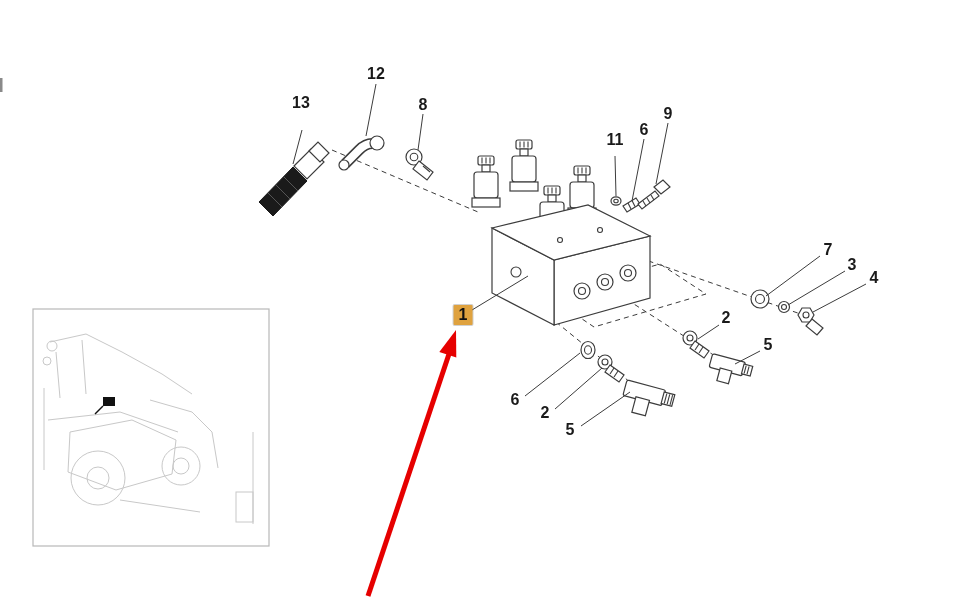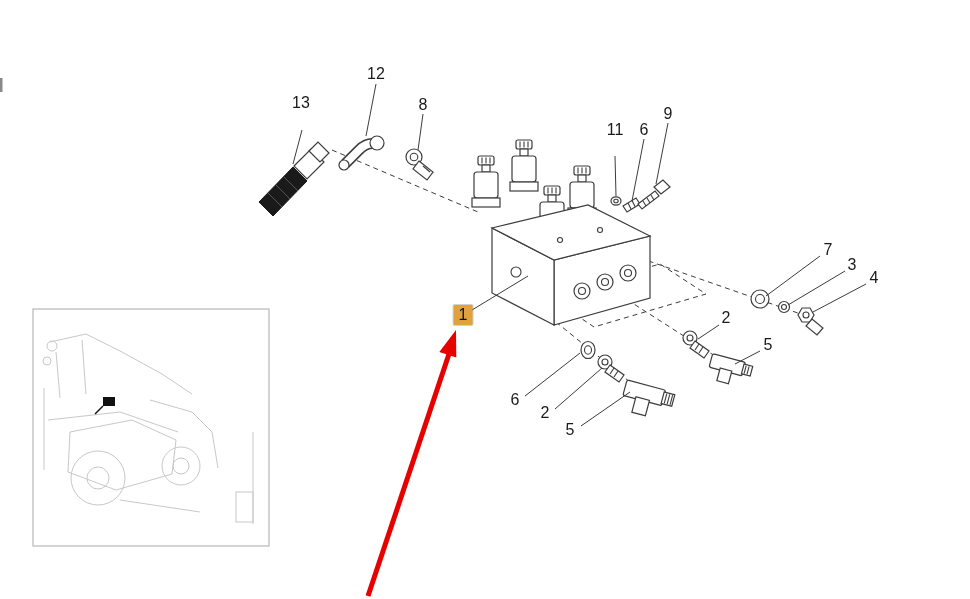--- a/index.html
+++ b/index.html
@@ -16,21 +16,21 @@
     font-family: "Liberation Sans", sans-serif;
   }
   .stage svg {
     position: absolute;
     left: 0;
     top: 0;
   }
   .callout {
     position: absolute;
     transform: translate(-50%, -50%);
-    font-weight: normal;
+    font-weight: bold;
     font-size: 16px;
     line-height: 1;
     color: var(--label, #1a1a1a);
     user-select: none;
     white-space: nowrap;
   }
   .callout.highlighted {
     background: var(--highlight, #dfa23f);
     color: #101010;
     padding: 2px 5px;
@@ -259,21 +259,21 @@
 
     <g>
       <line class="arrow-shaft" x1="368" y1="596" x2="449" y2="354"></line>
       <polygon class="arrow-head" points="456,330 456.3,357.5 439.3,351.9"></polygon>
     </g>
   </svg>
 
   <div class="callout" style="left:301px; top:103px;">13</div>
   <div class="callout" style="left:376px; top:74px;">12</div>
   <div class="callout" style="left:423px; top:105px;">8</div>
-  <div class="callout" style="left:615px; top:130px;">11</div>
+  <div class="callout" style="left:615px; top:140px;">11</div>
   <div class="callout" style="left:644px; top:130px;">6</div>
   <div class="callout" style="left:668px; top:114px;">9</div>
   <div class="callout" style="left:828px; top:250px;">7</div>
   <div class="callout" style="left:852px; top:265px;">3</div>
   <div class="callout" style="left:874px; top:278px;">4</div>
   <div class="callout" style="left:726px; top:318px;">2</div>
   <div class="callout" style="left:768px; top:345px;">5</div>
   <div class="callout" style="left:515px; top:400px;">6</div>
   <div class="callout" style="left:545px; top:413px;">2</div>
   <div class="callout" style="left:570px; top:430px;">5</div>

